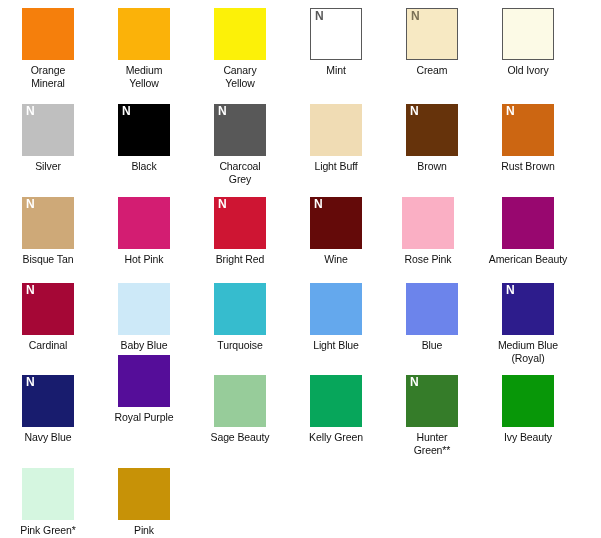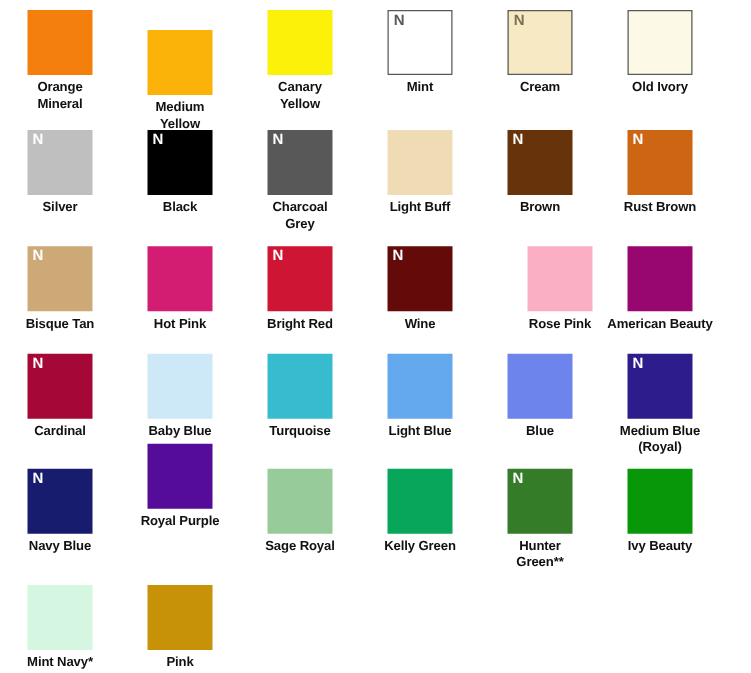--- a/index.html
+++ b/index.html
@@ -56,38 +56,38 @@
     font-size: 12px;
     font-weight: bold;
     line-height: 13px;
     letter-spacing: 0px;
     font-family: "Liberation Sans", sans-serif;
   }
 
   .swatch-label {
     margin-top: 4px;
     font-size: 10.5px;
-    font-weight: bold;
+    font-weight: normal;
     line-height: 12.5px;
     color: #111111;
     letter-spacing: -0.1px;
     white-space: pre-line;
   }
 </style>
 </head>
 <body>
 
 <div id="swatch-chart">
     <div class="swatch-row" style="top: 0px;">
       <div class="swatch-cell" style="left: 0px; top: 8px;">
         <div class="swatch-chip" style="background: rgb(245, 127, 12);"></div>
         <div class="swatch-label">Orange
 Mineral</div>
       </div>
-      <div class="swatch-cell" style="left: 96px; top: 8px; margin-top: 16px;">
+      <div class="swatch-cell" style="left: 96px; top: 8px;">
         <div class="swatch-chip" style="background: rgb(251, 178, 9);"></div>
         <div class="swatch-label">Medium
 Yellow</div>
       </div>
       <div class="swatch-cell" style="left: 192px; top: 8px;">
         <div class="swatch-chip" style="background: rgb(252, 241, 8);"></div>
         <div class="swatch-label">Canary
 Yellow</div>
       </div>
       <div class="swatch-cell" style="left: 288px; top: 8px;">
@@ -160,21 +160,21 @@
           <span class="chip-badge" style="color: rgb(255, 255, 255);">N</span>
         </div>
         <div class="swatch-label">Bright Red</div>
       </div>
       <div class="swatch-cell" style="left: 288px; top: 197px;">
         <div class="swatch-chip" style="background: rgb(100, 10, 9);">
           <span class="chip-badge" style="color: rgb(255, 255, 255);">N</span>
         </div>
         <div class="swatch-label">Wine</div>
       </div>
-      <div class="swatch-cell" style="left: 400px; top: 197px;">
+      <div class="swatch-cell" style="left: 380px; top: 197px;">
         <div class="swatch-chip" style="background: rgb(250, 175, 196);"></div>
         <div class="swatch-label">Rose Pink</div>
       </div>
       <div class="swatch-cell" style="left: 480px; top: 197px;">
         <div class="swatch-chip" style="background: rgb(152, 7, 111);"></div>
         <div class="swatch-label">American Beauty</div>
       </div>
     </div>
     <div class="swatch-row" style="top: 0px;">
       <div class="swatch-cell" style="left: 0px; top: 283px;">
@@ -213,41 +213,41 @@
           <span class="chip-badge" style="color: rgb(255, 255, 255);">N</span>
         </div>
         <div class="swatch-label">Navy Blue</div>
       </div>
       <div class="swatch-cell" style="left: 96px; top: 355px;">
         <div class="swatch-chip" style="background: rgb(85, 13, 153);"></div>
         <div class="swatch-label">Royal Purple</div>
       </div>
       <div class="swatch-cell" style="left: 192px; top: 375px;">
         <div class="swatch-chip" style="background: rgb(151, 204, 154);"></div>
-        <div class="swatch-label">Sage Royal</div>
+        <div class="swatch-label">Sage Beauty</div>
       </div>
       <div class="swatch-cell" style="left: 288px; top: 375px;">
         <div class="swatch-chip" style="background: rgb(7, 166, 91);"></div>
         <div class="swatch-label">Kelly Green</div>
       </div>
       <div class="swatch-cell" style="left: 384px; top: 375px;">
         <div class="swatch-chip" style="background: rgb(53, 124, 41);">
           <span class="chip-badge" style="color: rgb(255, 255, 255);">N</span>
         </div>
         <div class="swatch-label">Hunter
 Green**</div>
       </div>
       <div class="swatch-cell" style="left: 480px; top: 375px;">
         <div class="swatch-chip" style="background: rgb(8, 151, 8);"></div>
         <div class="swatch-label">Ivy Beauty</div>
       </div>
     </div>
     <div class="swatch-row" style="top: 0px;">
       <div class="swatch-cell" style="left: 0px; top: 468px;">
         <div class="swatch-chip" style="background: rgb(213, 246, 224);"></div>
-        <div class="swatch-label">Mint Navy*</div>
+        <div class="swatch-label">Pink Green*</div>
       </div>
       <div class="swatch-cell" style="left: 96px; top: 468px;">
         <div class="swatch-chip" style="background: rgb(199, 146, 7);"></div>
         <div class="swatch-label">Pink</div>
       </div>
     </div>
   </div>
 
 </body></html>

